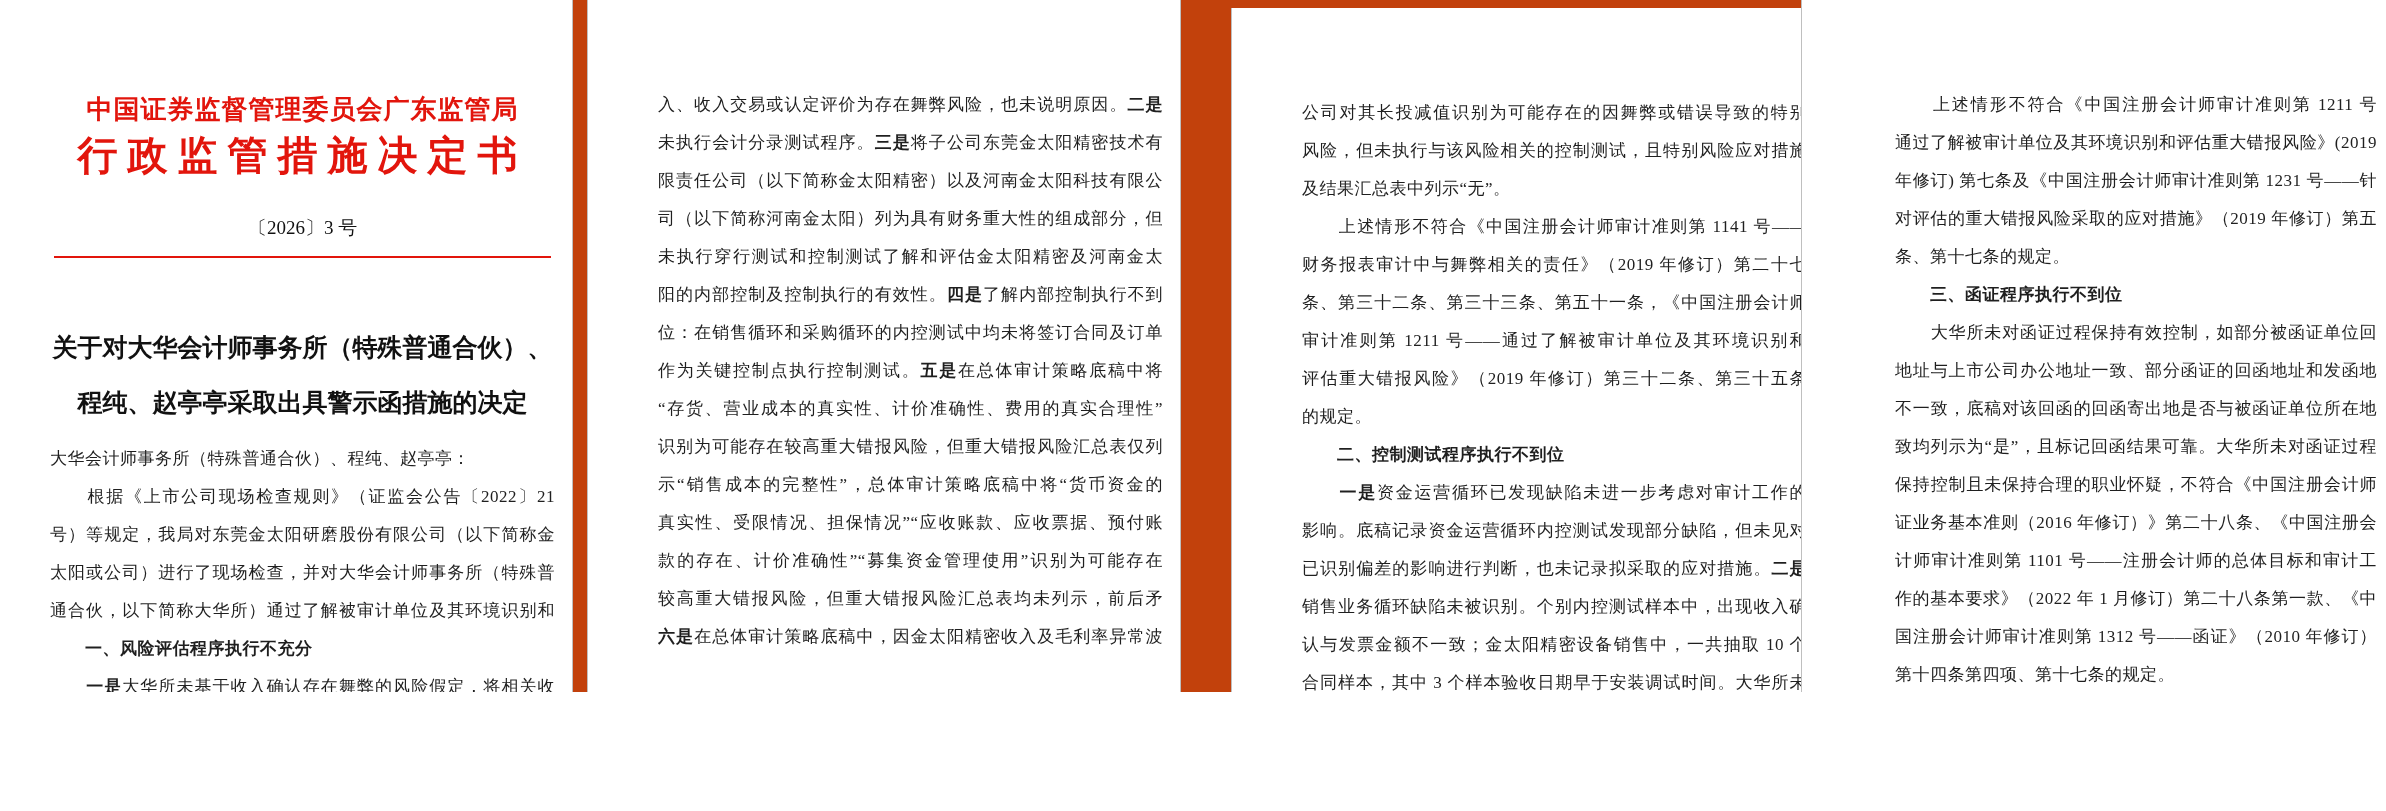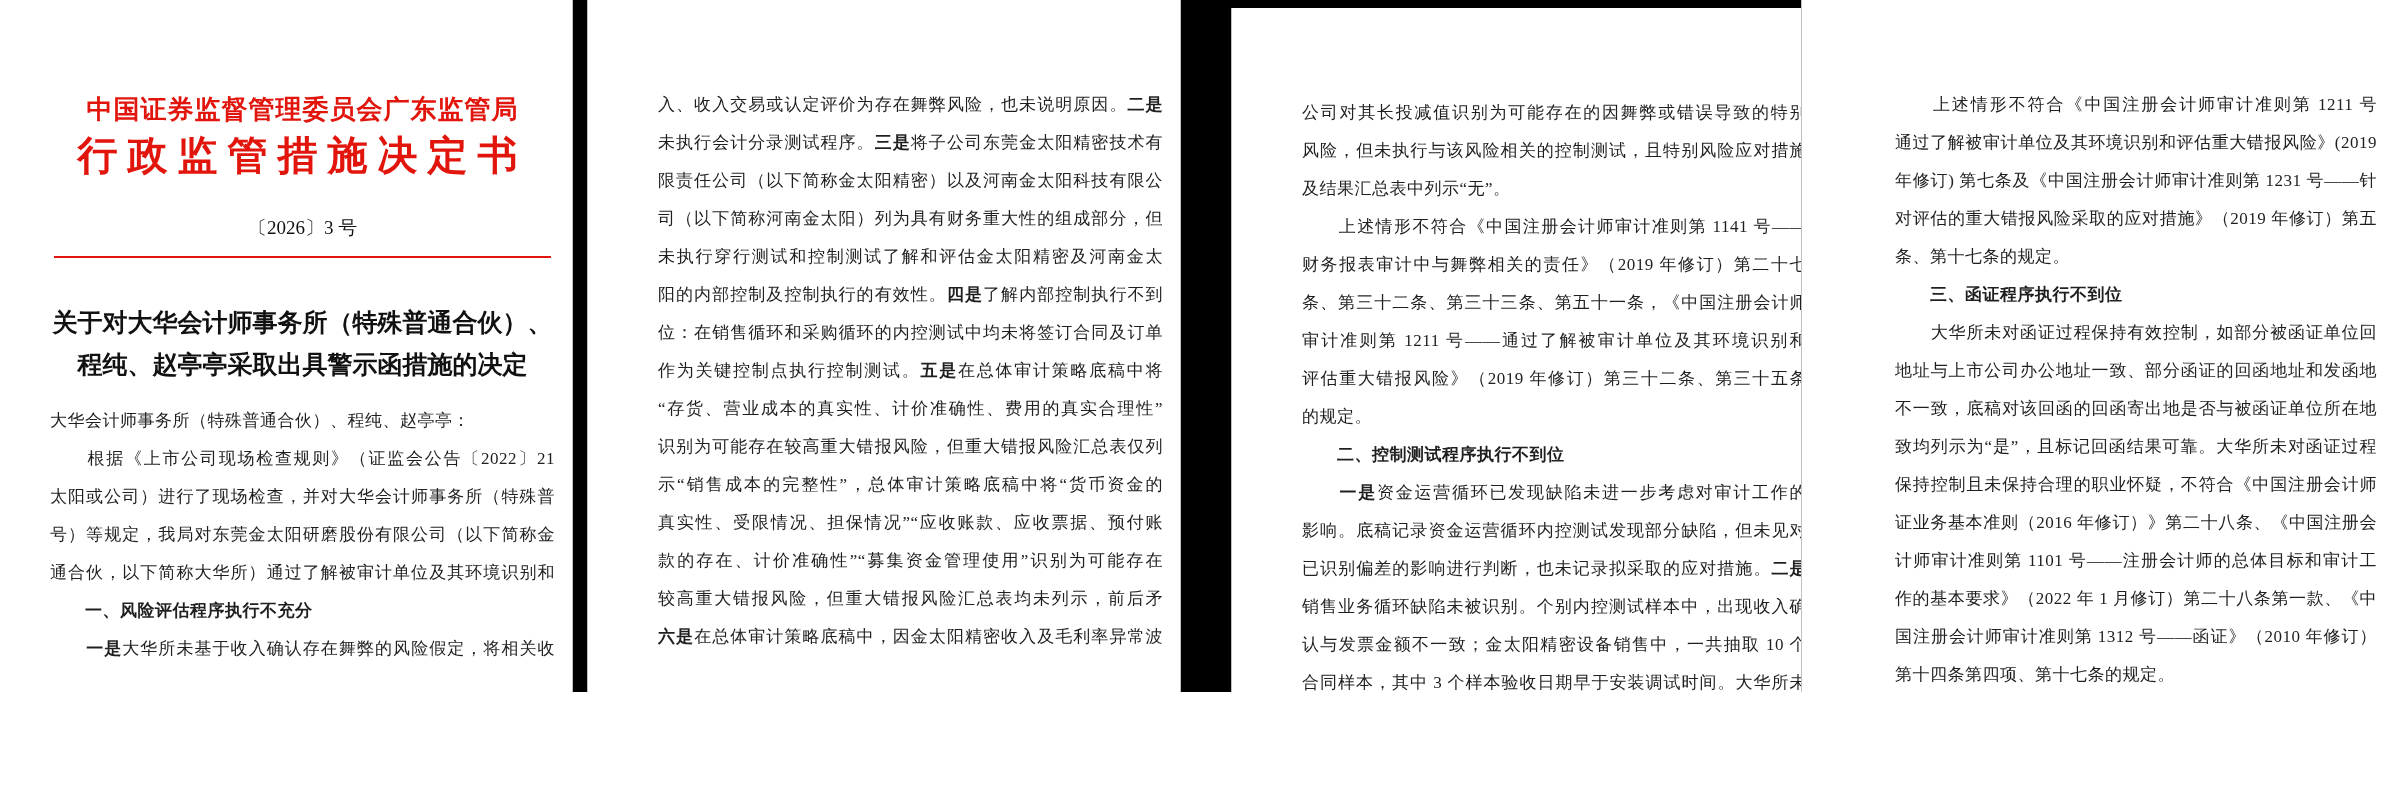--- a/index.html
+++ b/index.html
@@ -6,21 +6,21 @@
     --red:#e2150c;
     --border:#bfbfbf;
     --footer:#595959;
     --ink:#1f1f1f;
   }
   html,body{margin:0;padding:0;background:#ffffff;}
   #viewport{
     position:relative;
     width:2386px;height:692px;
     overflow:hidden;
-    background:#000000;
+    background:#c2410c;
     font-family:"Liberation Serif","DejaVu Serif",serif;
     color:var(--ink);
   }
   .page{
     position:absolute;top:0;bottom:0;
     width:592px;
     background:#ffffff;
     border-left:1px solid var(--border);
     border-right:1px solid var(--border);
     box-sizing:content-box;
@@ -44,21 +44,21 @@
   }
   .issue-no{
     margin-top:36px;
     font-size:19px;color:#111;text-align:center;line-height:24px;
   }
   .red-rule{
     margin-top:16px;margin-left:4px;
     width:497px;height:2px;background:var(--red);
   }
   .doc-title{
-    margin-top:44px;
+    margin-top:69px;
     font-size:25px;font-weight:bold;color:#111;
     text-align:center;line-height:42px;
     white-space:nowrap;
   }
   .body-block{margin-top:16px;}
   .line{
     font-size:17px;
     line-height:38px;
     white-space:nowrap;
     color:var(--ink);
@@ -77,26 +77,26 @@
 <body>
 
 <div id="viewport">
     <div class="page" style="left: -21px;">
       <div class="page-content">
         <div class="org-title">中国证券监督管理委员会广东监管局</div>
         <div class="doc-type">行政监管措施决定书</div>
         <div class="issue-no">〔2026〕3 号</div>
         <div class="red-rule"></div>
         <div class="doc-title">关于对大华会计师事务所（特殊普通合伙）、</div>
-        <div class="doc-title" style="margin-top: 0px;">程纯、赵亭亭采取出具警示函措施的决定</div>
+        <div class="doc-title" style="margin-top: 13px;">程纯、赵亭亭采取出具警示函措施的决定</div>
         <div class="body-block">
           <div class="line">大华会计师事务所（特殊普通合伙）、程纯、赵亭亭：</div>
           <div class="line fill">　　根据《上市公司现场检查规则》（证监会公告〔2022〕21</div>
+          <div class="line fill">号）等规定，我局对东莞金太阳研磨股份有限公司（以下简称金</div>
           <div class="line fill">太阳或公司）进行了现场检查，并对大华会计师事务所（特殊普</div>
-          <div class="line fill">号）等规定，我局对东莞金太阳研磨股份有限公司（以下简称金</div>
           <div class="line fill">通合伙，以下简称大华所）通过了解被审计单位及其环境识别和</div>
           <div class="line">　　<b>一、风险评估程序执行不充分</b></div>
           <div class="line fill">　　<b>一是</b>大华所未基于收入确认存在舞弊的风险假定，将相关收</div>
         </div>
       </div>
     </div>
     <div class="page" style="left: 587px;">
       <div class="page-content">
         <div class="body-block" style="margin-top: 86px;">
           <div class="line fill">入、收入交易或认定评价为存在舞弊风险，也未说明原因。<b>二是</b></div>

